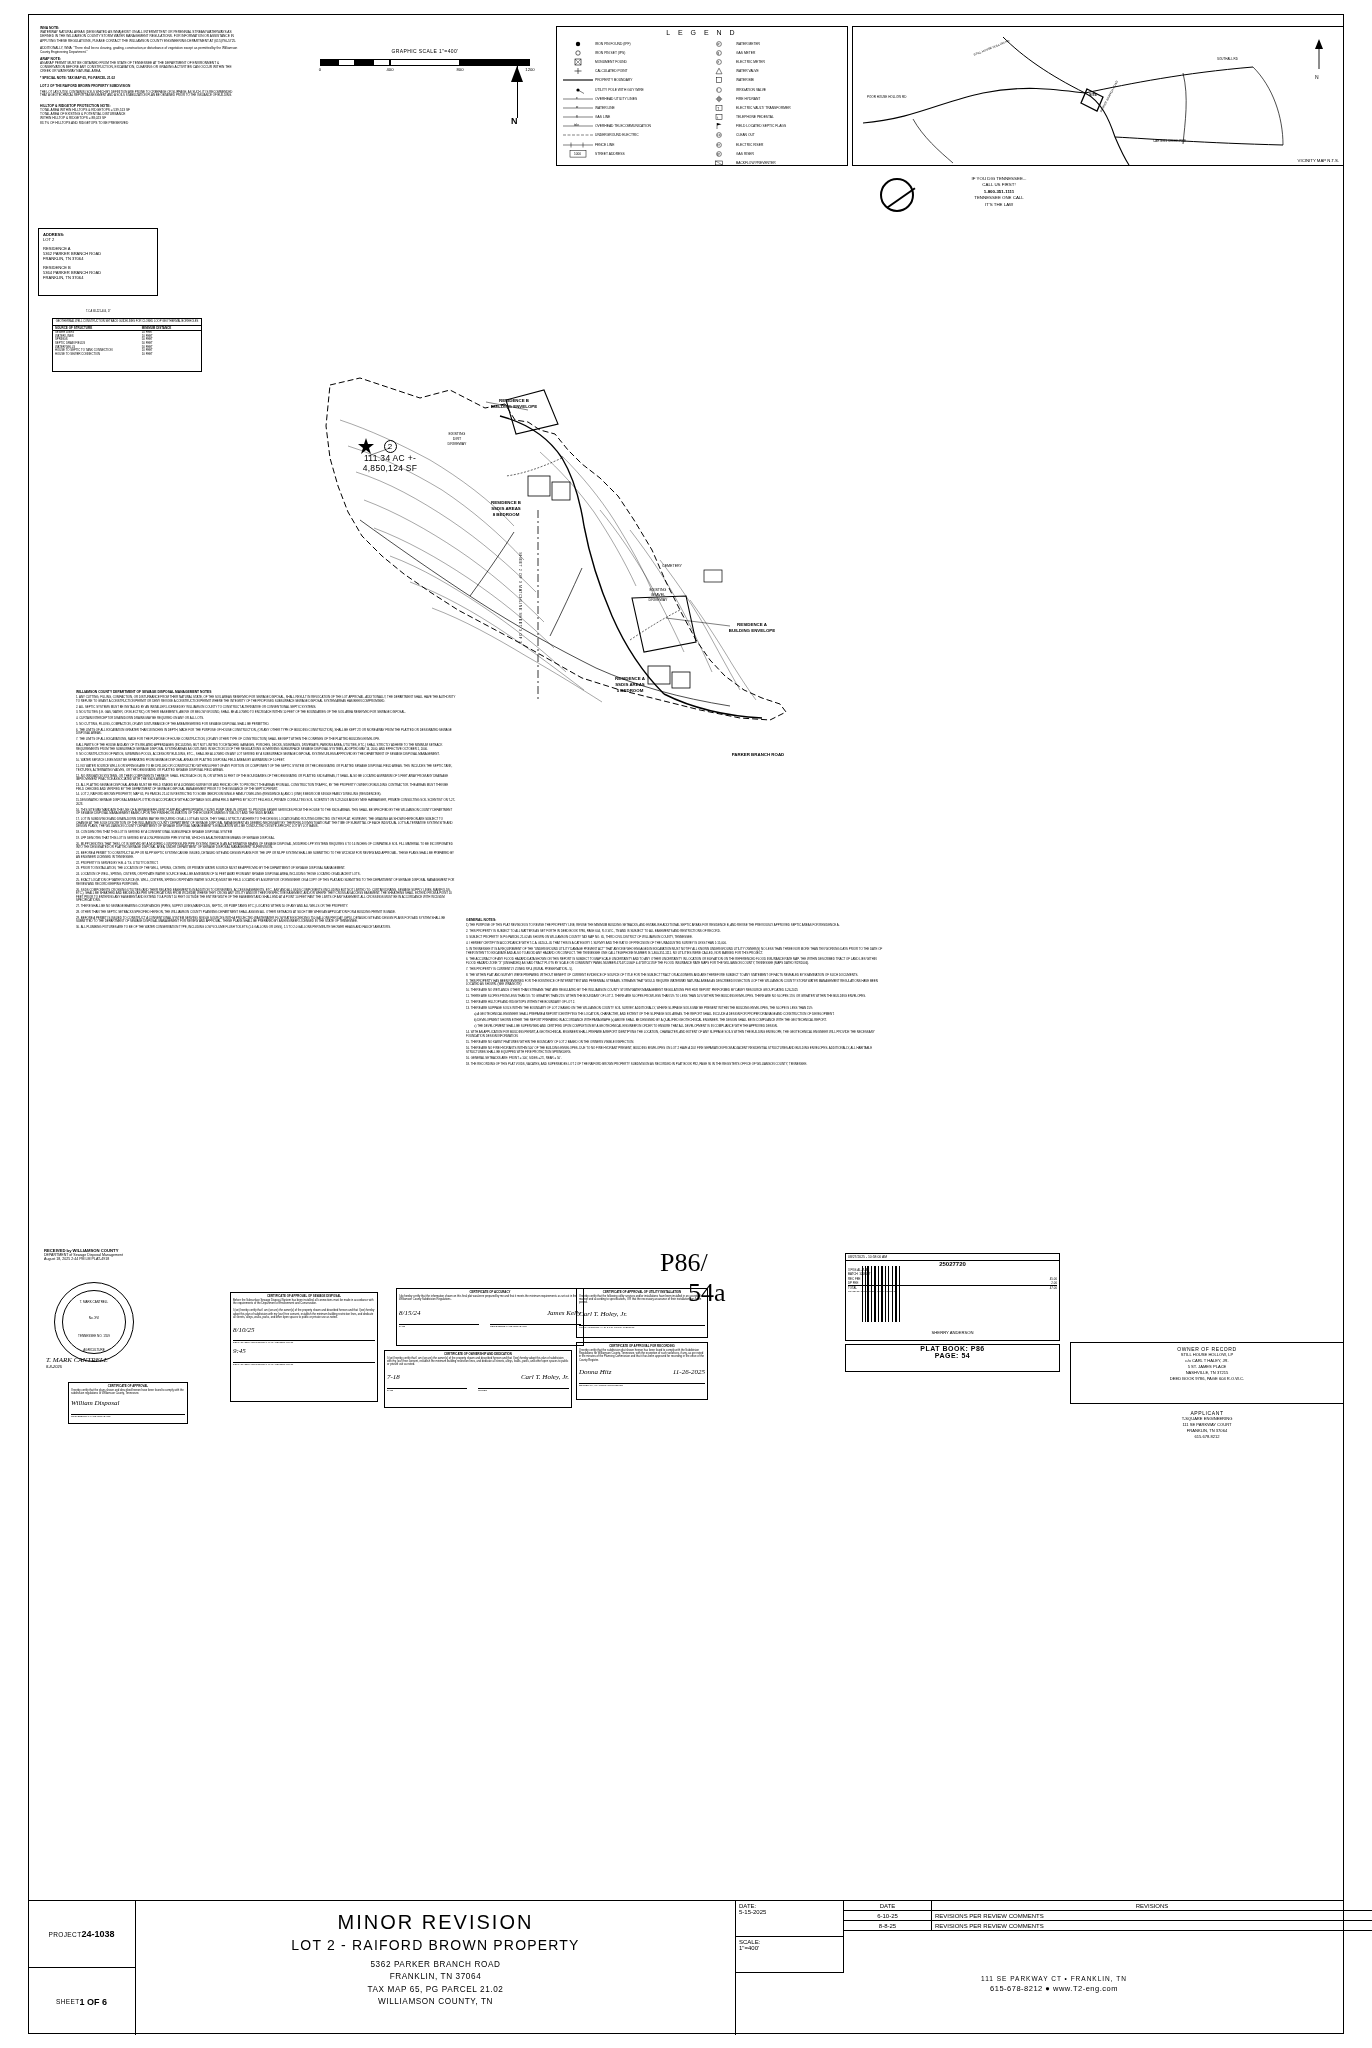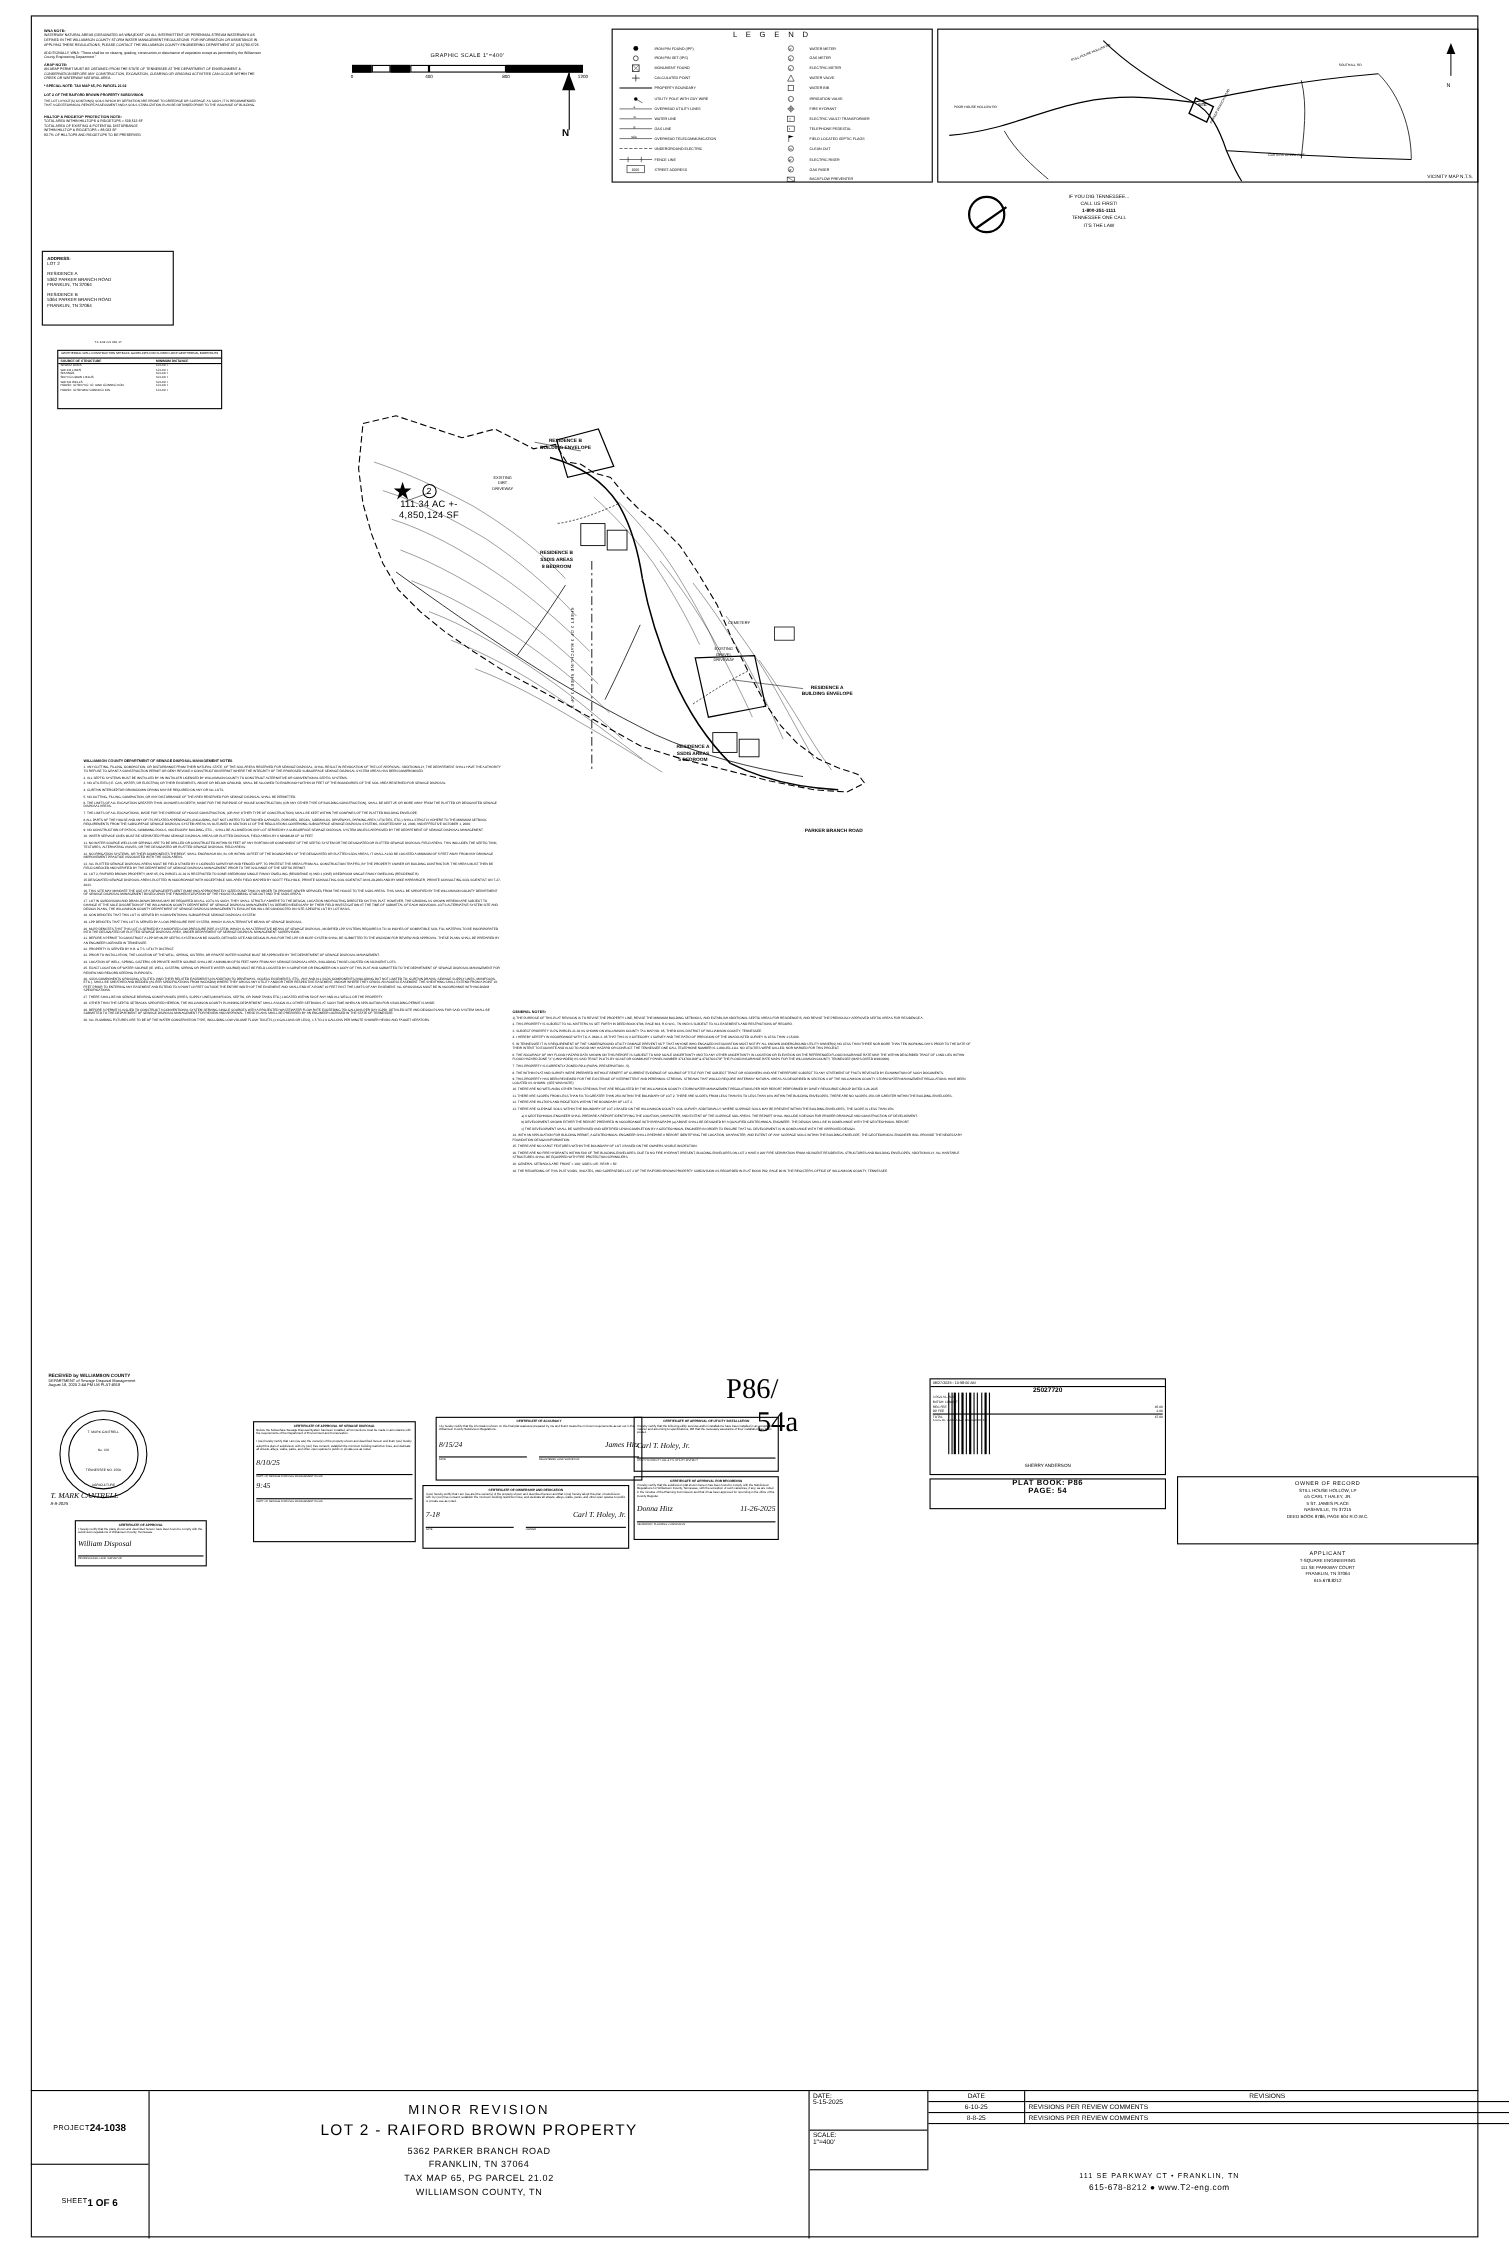--- a/index.html
+++ b/index.html
@@ -142,21 +142,21 @@
   #p86-hand .l2 { margin-left:28px; }
 
   
   #titleblock { position:absolute; left:28px; top:1900px; width:1316px; height:134px; border-top:1.5px solid #000; }
   #tb-project { position:absolute; left:0; top:0; width:108px; height:134px; border-right:1.5px solid #000; }
   #tb-project .half { height:50%; display:flex; flex-direction:row; justify-content:center; align-items:center; }
   #tb-project .half:first-child { border-bottom:1.5px solid #000; }
   #tb-project .k { font-size:6.5px; letter-spacing:.4px; }
   #tb-project .v { font-size:9px; font-weight:bold; }
   #tb-title { position:absolute; left:108px; top:0; width:600px; height:134px; border-right:1.5px solid #000; text-align:center; padding-top:10px; }
-  #tb-title .t1 { font-size:12px; letter-spacing:2px; }
+  #tb-title .t1 { font-size:20px; letter-spacing:2px; }
   #tb-title .t2 { font-size:14px; letter-spacing:1.2px; margin-top:3px; }
   #tb-title .t3 { font-size:8.2px; margin-top:6px; line-height:1.5; letter-spacing:.6px; }
   .rev-grid { display:grid; grid-template-columns:90px 70px 1fr; }
   .rev-grid div { border-bottom:1px solid #000; border-right:1px solid #000; font-size:6px; padding:1.5px 3px; }
   #tb-logo { position:absolute; left:708px; top:72px; width:636px; height:62px; text-align:center; }
   #tb-logo .brand { font-size:14px; letter-spacing:1.5px; font-weight:bold; }
   #tb-logo .sub { font-size:6.5px; letter-spacing:1px; margin-top:2px; }
   #tb-logo .sub2 { font-size:7.5px; letter-spacing:.5px; margin-top:2px; }
   #tb-logo .tmark { display:inline-block; width:16px; height:16px; border:2px solid #000; font-size:11px; font-weight:bold; line-height:13px; vertical-align:middle; margin-right:4px; }
   #tb-datescale { position:absolute; left:708px; top:0; width:108px; height:72px; border-right:1px solid #000; }
@@ -669,21 +669,21 @@
     <div class="sigline">DEPT. OF SEWAGE DISPOSAL MANAGEMENT WCHD</div>
     <div style="margin-top:3px;"><span class="hand">9:45</span></div>
     <div class="sigline">DEPT. OF SEWAGE DISPOSAL MANAGEMENT WCHD</div>
   </div>
 
   <div class="cert" style="left:384px;top:1288px;width:188px;height:58px;margin-left:12px;">
     <div class="ch">CERTIFICATE OF ACCURACY</div>
     <div>I do hereby certify that the information shown on this final plat was/were prepared by me and that it meets the minimum requirements as set out in the Williamson County Subdivision Regulations.</div>
     <div style="margin-top:8px;display:flex;justify-content:space-between;">
       <span class="hand">8/15/24</span>
-      <span class="hand">James Hitz</span>
+      <span class="hand">James Kelly</span>
     </div>
     <div style="display:flex;justify-content:space-between;">
       <span class="sigline" style="width:44%;">DATE</span>
       <span class="sigline" style="width:50%;">REGISTERED LAND SURVEYOR</span>
     </div>
   </div>
 
   <div class="cert" style="left:384px;top:1350px;width:188px;height:58px;">
     <div class="ch">CERTIFICATE OF OWNERSHIP AND DEDICATION</div>
     <div>I (we) hereby certify that I am (we are) the owner(s) of the property shown and described hereon and that I (we) hereby adopt this plan of subdivision with my (our) free consent, establish the minimum building restriction lines, and dedicate all streets, alleys, walks, parks, and other open spaces to public or private use as noted.</div>

